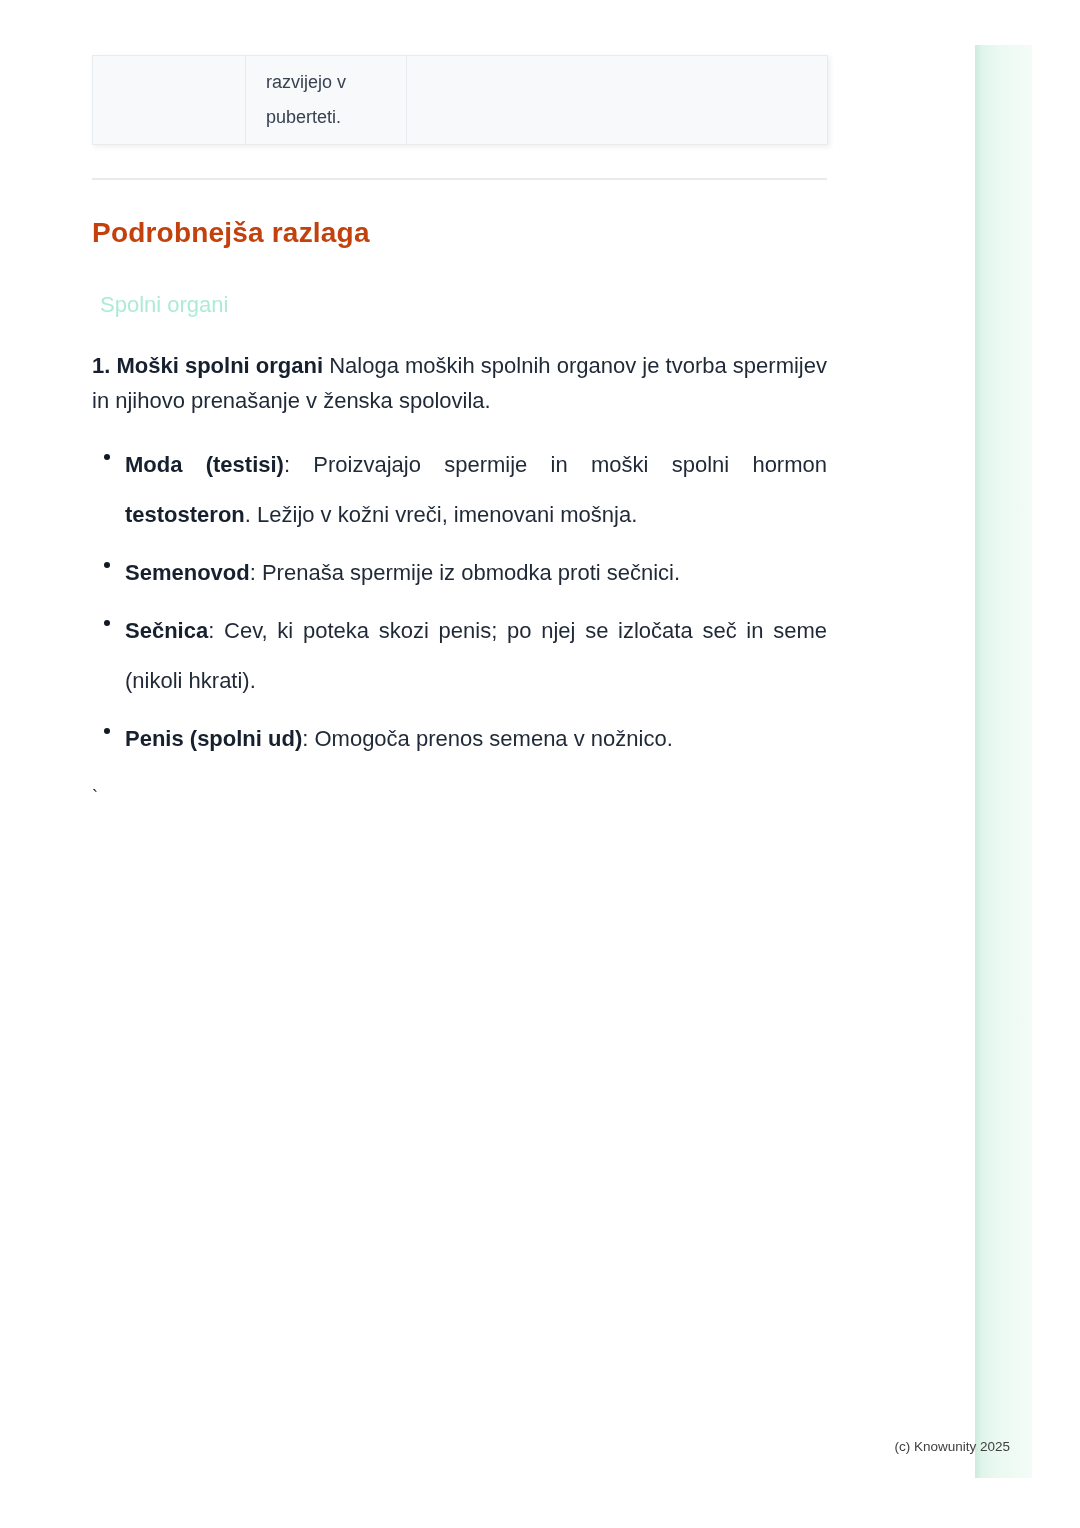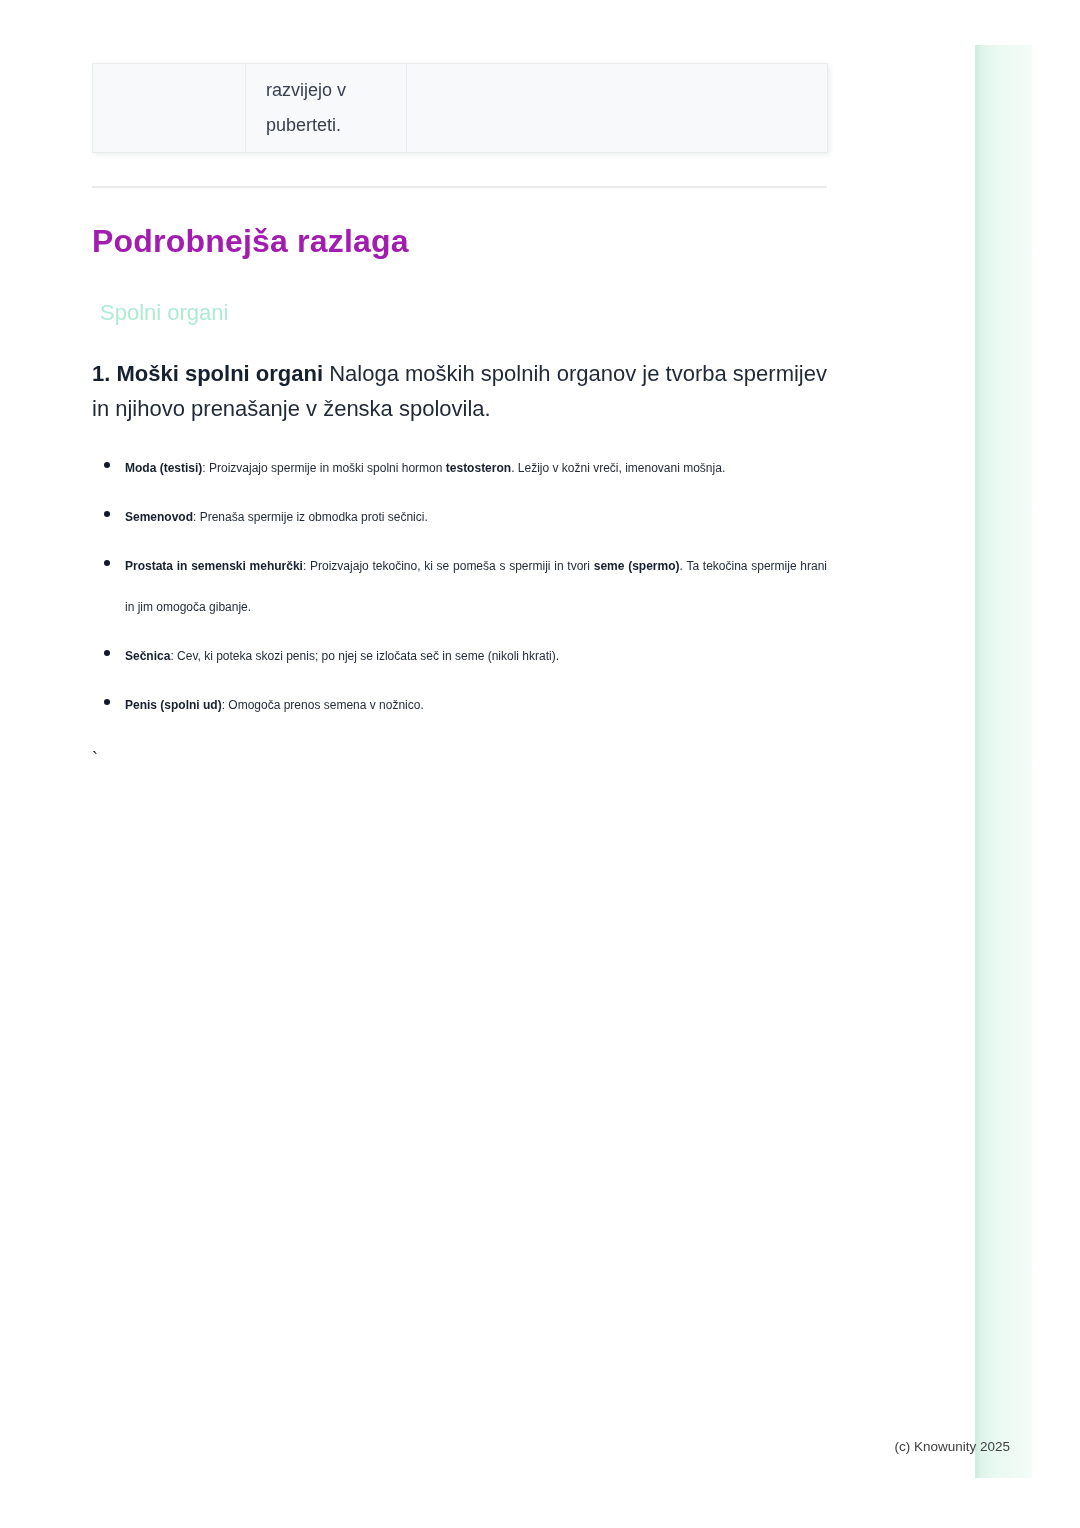--- a/index.html
+++ b/index.html
@@ -19,21 +19,21 @@
     top: 45px;
     width: 57px;
     height: 1433px;
     background: linear-gradient(to right, #cdeadd 0px, #e0f5ea 7px, #eaf9f2 22px, #f4fcf8 100%);
     z-index: 0;
   }
 
   .content {
     position: absolute;
     left: 92px;
-    top: 16px;
+    top: 8px;
     width: 735px;
     z-index: 1;
   }
 
   table.fragment {
     border-collapse: collapse;
     table-layout: fixed;
     width: 735px;
     margin-top: 47px;
     background: #f8f9fa;
@@ -50,24 +50,24 @@
   }
 
   hr.divider {
     border: none;
     border-top: 2px solid #e8eaec;
     margin: 33px 0 0 0;
   }
 
   h1.main-heading {
     margin: 36px 0 0 0;
-    font-size: 32px;
+    font-size: 28px;
     line-height: 34px;
     font-weight: 700;
-    color: #a21caf;
+    color: #c2410c;
     letter-spacing: 0.2px;
   }
 
   h2.sub-heading {
     margin: 41px 0 0 8px;
     font-size: 22px;
     line-height: 27px;
     font-weight: 500;
     color: #aeebd4;
   }
@@ -80,22 +80,22 @@
     text-justify: inter-word;
   }
 
   ul.organ-list {
     margin: 22px 0 0 0;
     padding: 0 0 0 33px;
     list-style: none;
   }
   ul.organ-list li {
     position: relative;
-    font-size: 12px;
-    line-height: 41px;
+    font-size: 22px;
+    line-height: 50px;
     text-align: justify;
     text-justify: inter-word;
     margin: 0 0 8px 0;
   }
   ul.organ-list li:last-child { margin-bottom: 16px; }
   ul.organ-list li::before {
     content: "";
     position: absolute;
     left: -21px;
     top: 14px;
@@ -150,21 +150,20 @@
 
   <h1 class="main-heading">Podrobnejša razlaga</h1>
 
   <h2 class="sub-heading">Spolni organi</h2>
 
   <p class="intro"><strong>1. Moški spolni organi</strong><span> Naloga moških spolnih organov je tvorba spermijev in njihovo prenašanje v ženska spolovila.</span></p>
 
   <ul class="organ-list">
       <li><strong>Moda (testisi)</strong><span>: Proizvajajo spermije in moški spolni hormon </span><strong>testosteron</strong><span>. Ležijo v kožni vreči, imenovani mošnja.</span></li>
       <li><strong>Semenovod</strong><span>: Prenaša spermije iz obmodka proti sečnici.</span></li>
-      <li><strong>Prostata in semenski mehurčki</strong><span>: Proizvajajo tekočino, ki se pomeša s spermiji in tvori </span><strong>seme (spermo)</strong><span>. Ta tekočina spermije hrani in jim omogoča gibanje.</span></li>
       <li><strong>Sečnica</strong><span>: Cev, ki poteka skozi penis; po njej se izločata seč in seme (nikoli hkrati).</span></li>
       <li><strong>Penis (spolni ud)</strong><span>: Omogoča prenos semena v nožnico.</span></li>
     </ul>
 
   <p class="stray">`</p>
 
 </div>
 
 <div class="page-footer">(c) Knowunity 2025</div>
 

